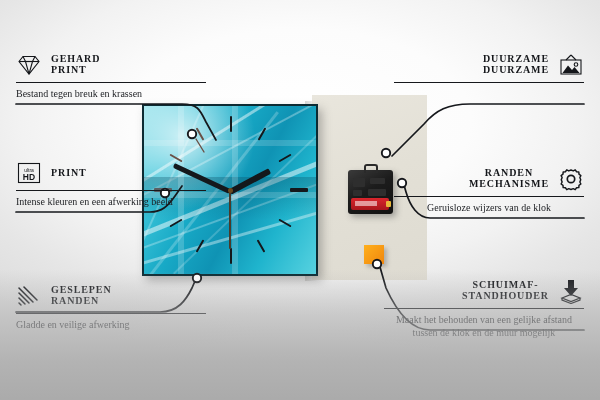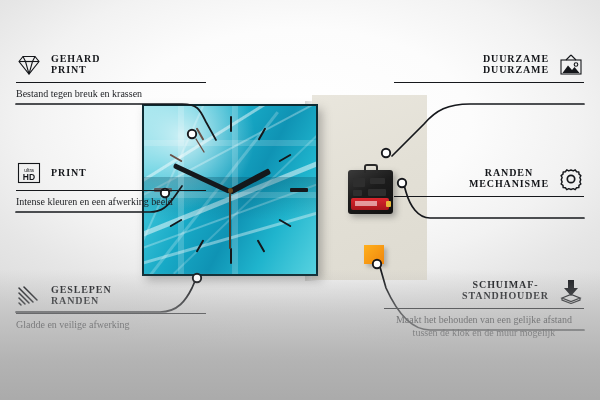--- a/index.html
+++ b/index.html
@@ -319,20 +319,21 @@
           <circle cx="13" cy="13" r="3.7"></circle>
         </g>
           </svg>
       </span>
       <span class="titles">
         <div class="t1">RANDEN</div>
         <div class="t2">MECHANISME</div>
       </span>
     </div>
     <div class="rule"></div>
+    <div class="desc">Geruisloze wijzers van de klok</div>
   </div>
 
   <div class="feat right" id="f-schuim">
     <div class="head">
       <span class="ico">
         <svg viewBox="0 0 26 26">
           <g fill="#14161a">
             <rect x="10" y="2" width="6" height="9"></rect>
             <path d="M6 10 L13 18 L20 10 Z"></path>
           </g>

